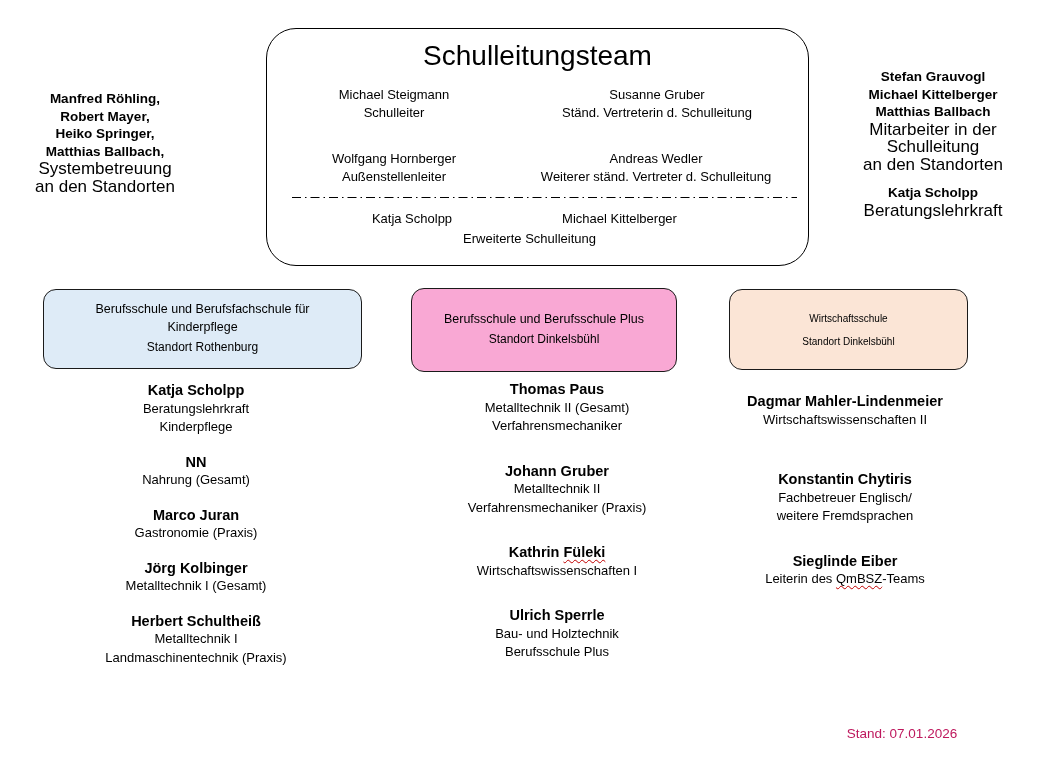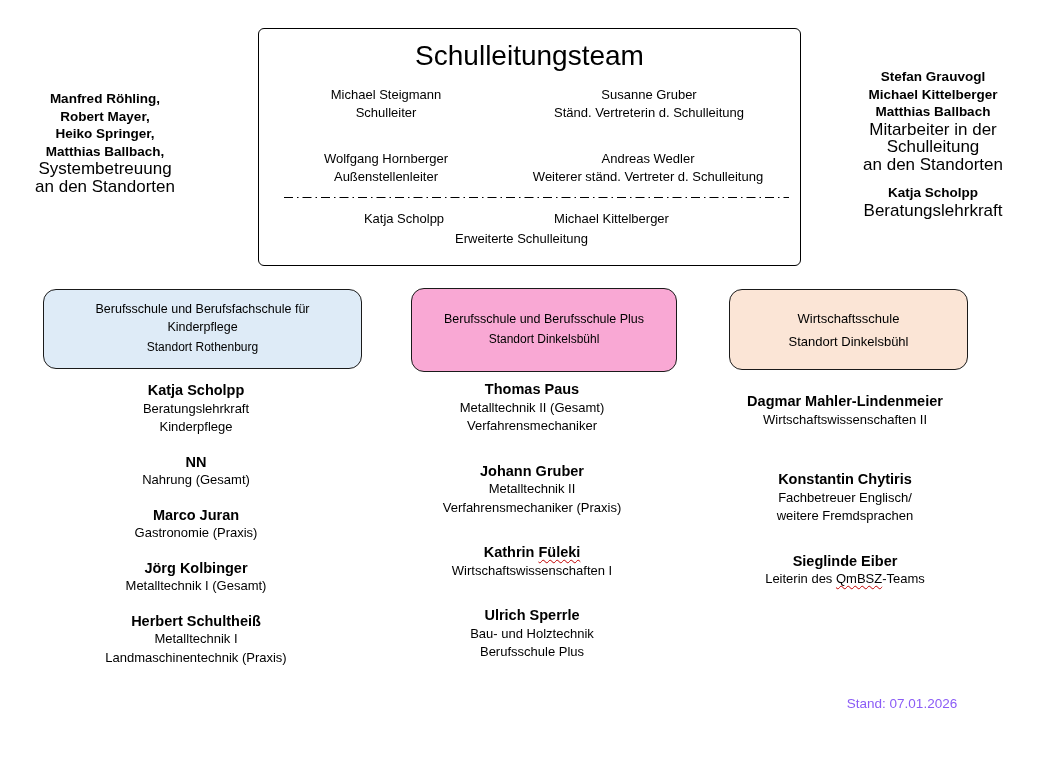--- a/index.html
+++ b/index.html
@@ -6,22 +6,22 @@
   body {
     width:1053px; height:758px; position:relative;
     background:#ffffff; color:#000;
     font-family:"Liberation Sans", sans-serif;
     overflow:hidden;
   }
   .abs { position:absolute; }
 
   
   #leadership-box {
-    left:258px; top:28px; width:541px; height:236px;
-    border:1.6px solid #000; border-radius:6px;
+    left:266px; top:28px; width:541px; height:236px;
+    border:1.6px solid #000; border-radius:30px;
     background:#fff;
   }
   .lb-title {
     position:absolute; top:10px; left:0; width:100%;
     text-align:center; font-size:28px; line-height:34px; font-weight:400;
   }
   .cell { position:absolute; text-align:center; }
   .cell .n { font-weight:normal; font-size:13px; line-height:18px; }
   .cell .r { font-size:13px; line-height:18px; }
   #cell-steigmann  { left:17px;  top:57px;  width:220px; }
@@ -47,46 +47,46 @@
   
   .school-box {
     position:absolute; border:1.5px solid #1a1a1a; border-radius:13px;
     text-align:center; display:flex; flex-direction:column; justify-content:center;
   }
   #school-1 { left:43px;  top:289px; width:317px; height:78px; background:#deebf7; }
   #school-2 { left:411px; top:288px; width:264px; height:82px; background:#f9a8d4; }
   #school-3 { left:729px; top:289px; width:237px; height:79px; background:#fbe5d6; }
   .sb-small { font-size:12.5px; line-height:18px; }
   .sb-large { font-size:12px; line-height:23px; }
-  .sb-mid   { font-size:13px; line-height:23px; }
+  .sb-mid   { font-size:10px; line-height:23px; }
 
   
   .staff-col { position:absolute; width:300px; text-align:center; }
   #col-1 { left:46px;  top:381px; }
-  #col-2 { left:382px; top:380px; }
+  #col-2 { left:407px; top:380px; }
   #col-3 { left:695px; top:392px; }
   .entry { margin-bottom:16px; }
   #col-2 .entry { margin-bottom:26px; }
   #col-3 .entry:nth-child(1) { margin-bottom:41px; }
   #col-3 .entry:nth-child(2) { margin-bottom:26px; }
   .s-name { font-weight:bold; font-size:14.5px; line-height:18.5px; }
   .s-role { font-size:13px; line-height:18.5px; }
 
   .sq {
     text-decoration:underline;
     text-decoration-style:wavy;
     text-decoration-color:#c00000;
     text-decoration-thickness:1px;
     text-underline-offset:2px;
   }
 
   
   #stand-note {
-    left:843px; top:696px; width:118px; text-align:center;
-    font-size:13.5px; color:#8b5cf6;
+    left:843px; top:726px; width:118px; text-align:center;
+    font-size:13.5px; color:#be185d;
   }
 </style>
 </head>
 <body>
 
 <div class="abs" id="leadership-box">
   <div class="lb-title">Schulleitungsteam</div>
 
   <div class="cell" id="cell-steigmann">
     <div class="n">Michael Steigmann</div>

